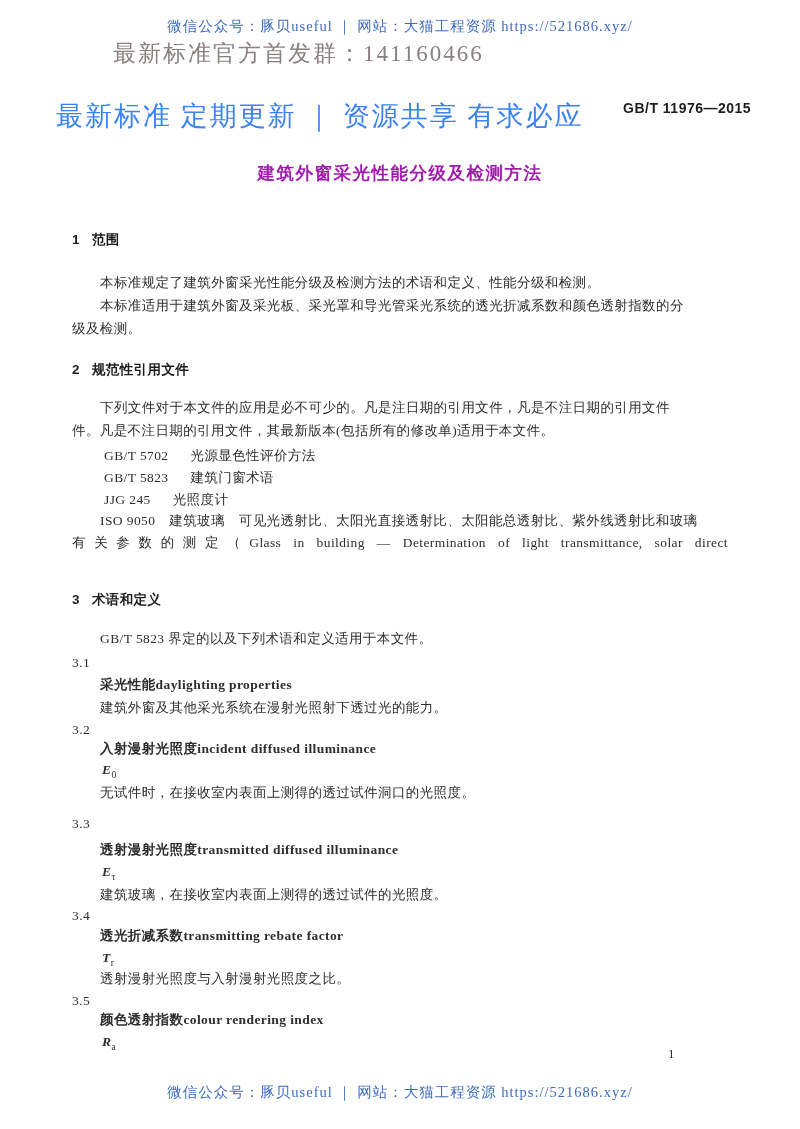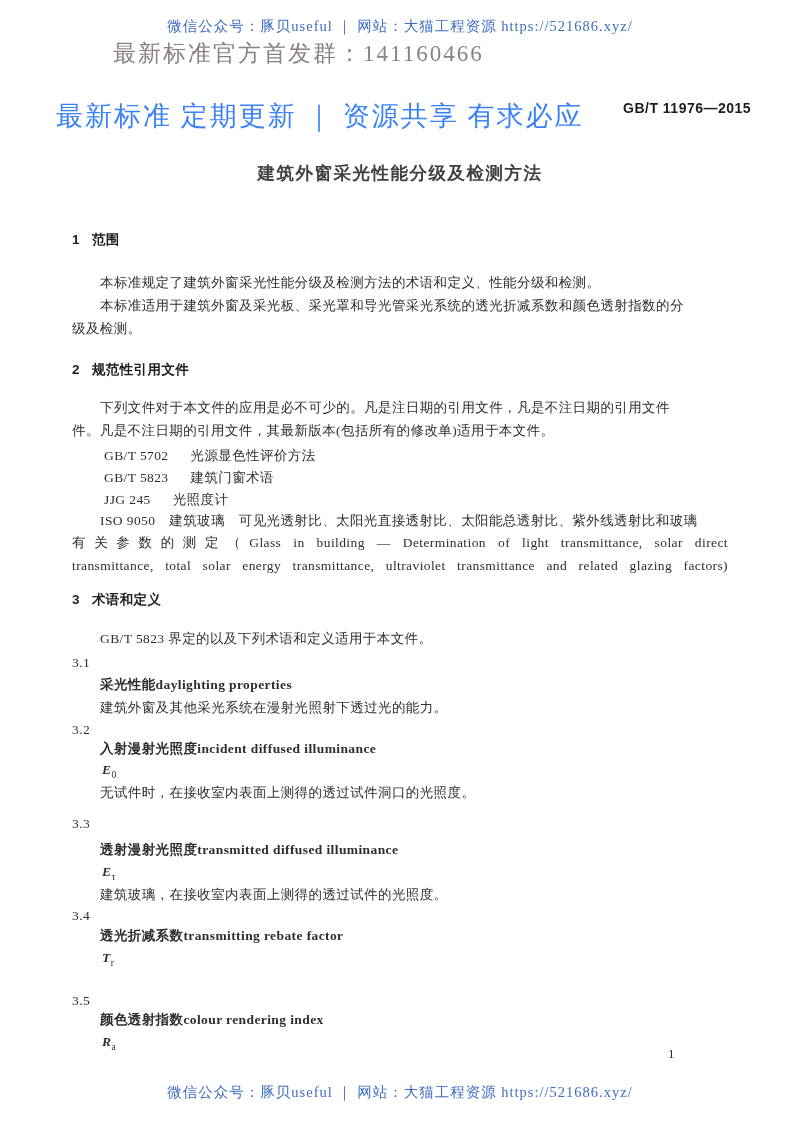--- a/index.html
+++ b/index.html
@@ -21,21 +21,21 @@
   }
   .doc-number {
     top:98px; left:575px; font-size:14px; font-weight:bold; letter-spacing:0.5px;
     font-family:"Liberation Sans","DejaVu Sans",sans-serif; color:#1c1c1c;margin-left:48px;
   }
   .watermark {
     top:106px; left:56px; font-size:27px; color:#3b82f6; letter-spacing:2px;
   }
   .doc-title {
     top:163px; left:0; right:0; text-align:center;
-    font-size:17.5px; letter-spacing:1.5px; color:#404040;
+    font-size:17.5px; letter-spacing:1.5px; color:#a21caf;
   }
   .sec-head { color:#1d1d1d; font-size:13.5px; }
   .sec-head .sec-label { margin-left:12px; }
   .term-en { font-weight:bold; }
   .sym { font-size:13.5px; }
   .sym i { font-weight:bold; }
   .sym sub { font-size:9.5px; font-style:normal; }
   .just {
     white-space:normal; width:656px; text-align:justify; text-align-last:justify;
   }
@@ -79,21 +79,20 @@
   </div>
   <div class="line" style="top:468px; left:104px;">
     <span>GB/T 5823</span><span class="ref-title">建筑门窗术语</span>
   </div>
   <div class="line" style="top:490px; left:104px;">
     <span>JJG 245</span><span class="ref-title">光照度计</span>
   </div>
 
   <div class="line" style="top:511px; left:100px;">ISO 9050　建筑玻璃　可见光透射比、太阳光直接透射比、太阳能总透射比、紫外线透射比和玻璃</div>
   <div class="line just" style="top:533px; left:72px;">有关参数的测定（Glass in building — Determination of light transmittance, solar direct</div>
-  <div class="line just" style="top:556px; left:72px;">transmittance, total solar energy transmittance, ultraviolet transmittance and related glazing factors)</div>
 
   <div class="line sec-head hei" style="top:590px; left:72px;">
     <span>3</span><span class="sec-label">术语和定义</span>
   </div>
   <div class="line" style="top:629px; left:100px;">GB/T 5823 界定的以及下列术语和定义适用于本文件。</div>
 
   <div class="line" style="top:653px; left:72px;">3.1</div>
   <div class="line" style="top:675px; left:100px;">
     <span class="hei">采光性能</span><span class="term-en">daylighting properties</span>
   </div>
@@ -117,20 +116,21 @@
   </div>
   <div class="line" style="top:885px; left:100px;">建筑玻璃，在接收室内表面上测得的透过试件的光照度。</div>
 
   <div class="line" style="top:906px; left:72px;">3.4</div>
   <div class="line" style="top:926px; left:100px;">
     <span class="hei">透光折减系数</span><span class="term-en">transmitting rebate factor</span>
   </div>
   <div class="line sym" style="top:948px; left:102px;">
     <i>T</i><sub>r</sub>
   </div>
+  <div class="line" style="top:969px; left:100px;">透射漫射光照度与入射漫射光照度之比。</div>
 
   <div class="line" style="top:991px; left:72px;">3.5</div>
   <div class="line" style="top:1010px; left:100px;">
     <span class="hei">颜色透射指数</span><span class="term-en">colour rendering index</span>
   </div>
   <div class="line sym" style="top:1032px; left:102px;">
     <i>R</i><sub>a</sub>
   </div>
 
   <div class="line page-number">1</div>

